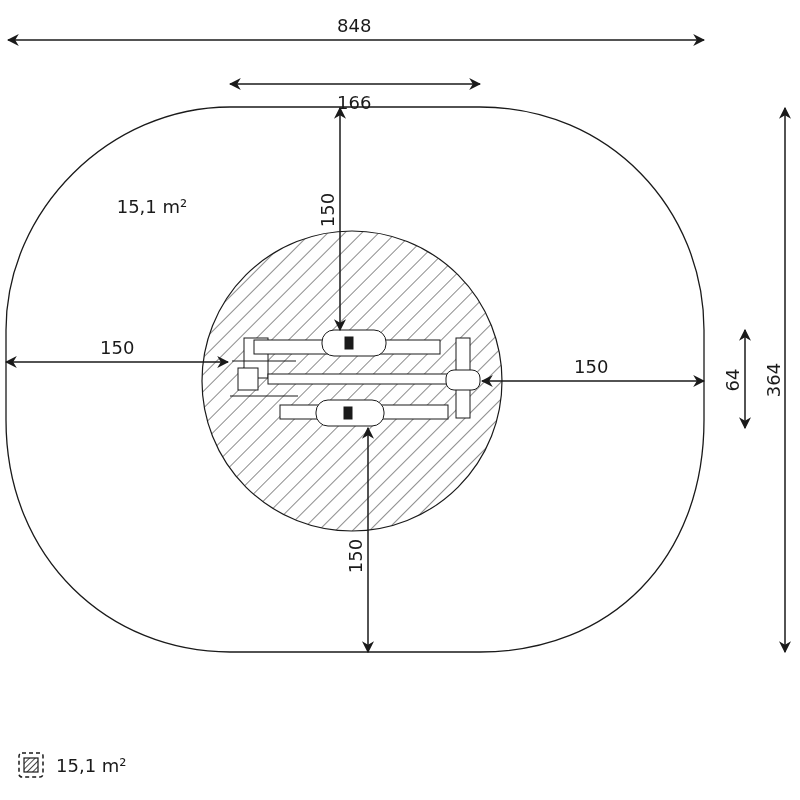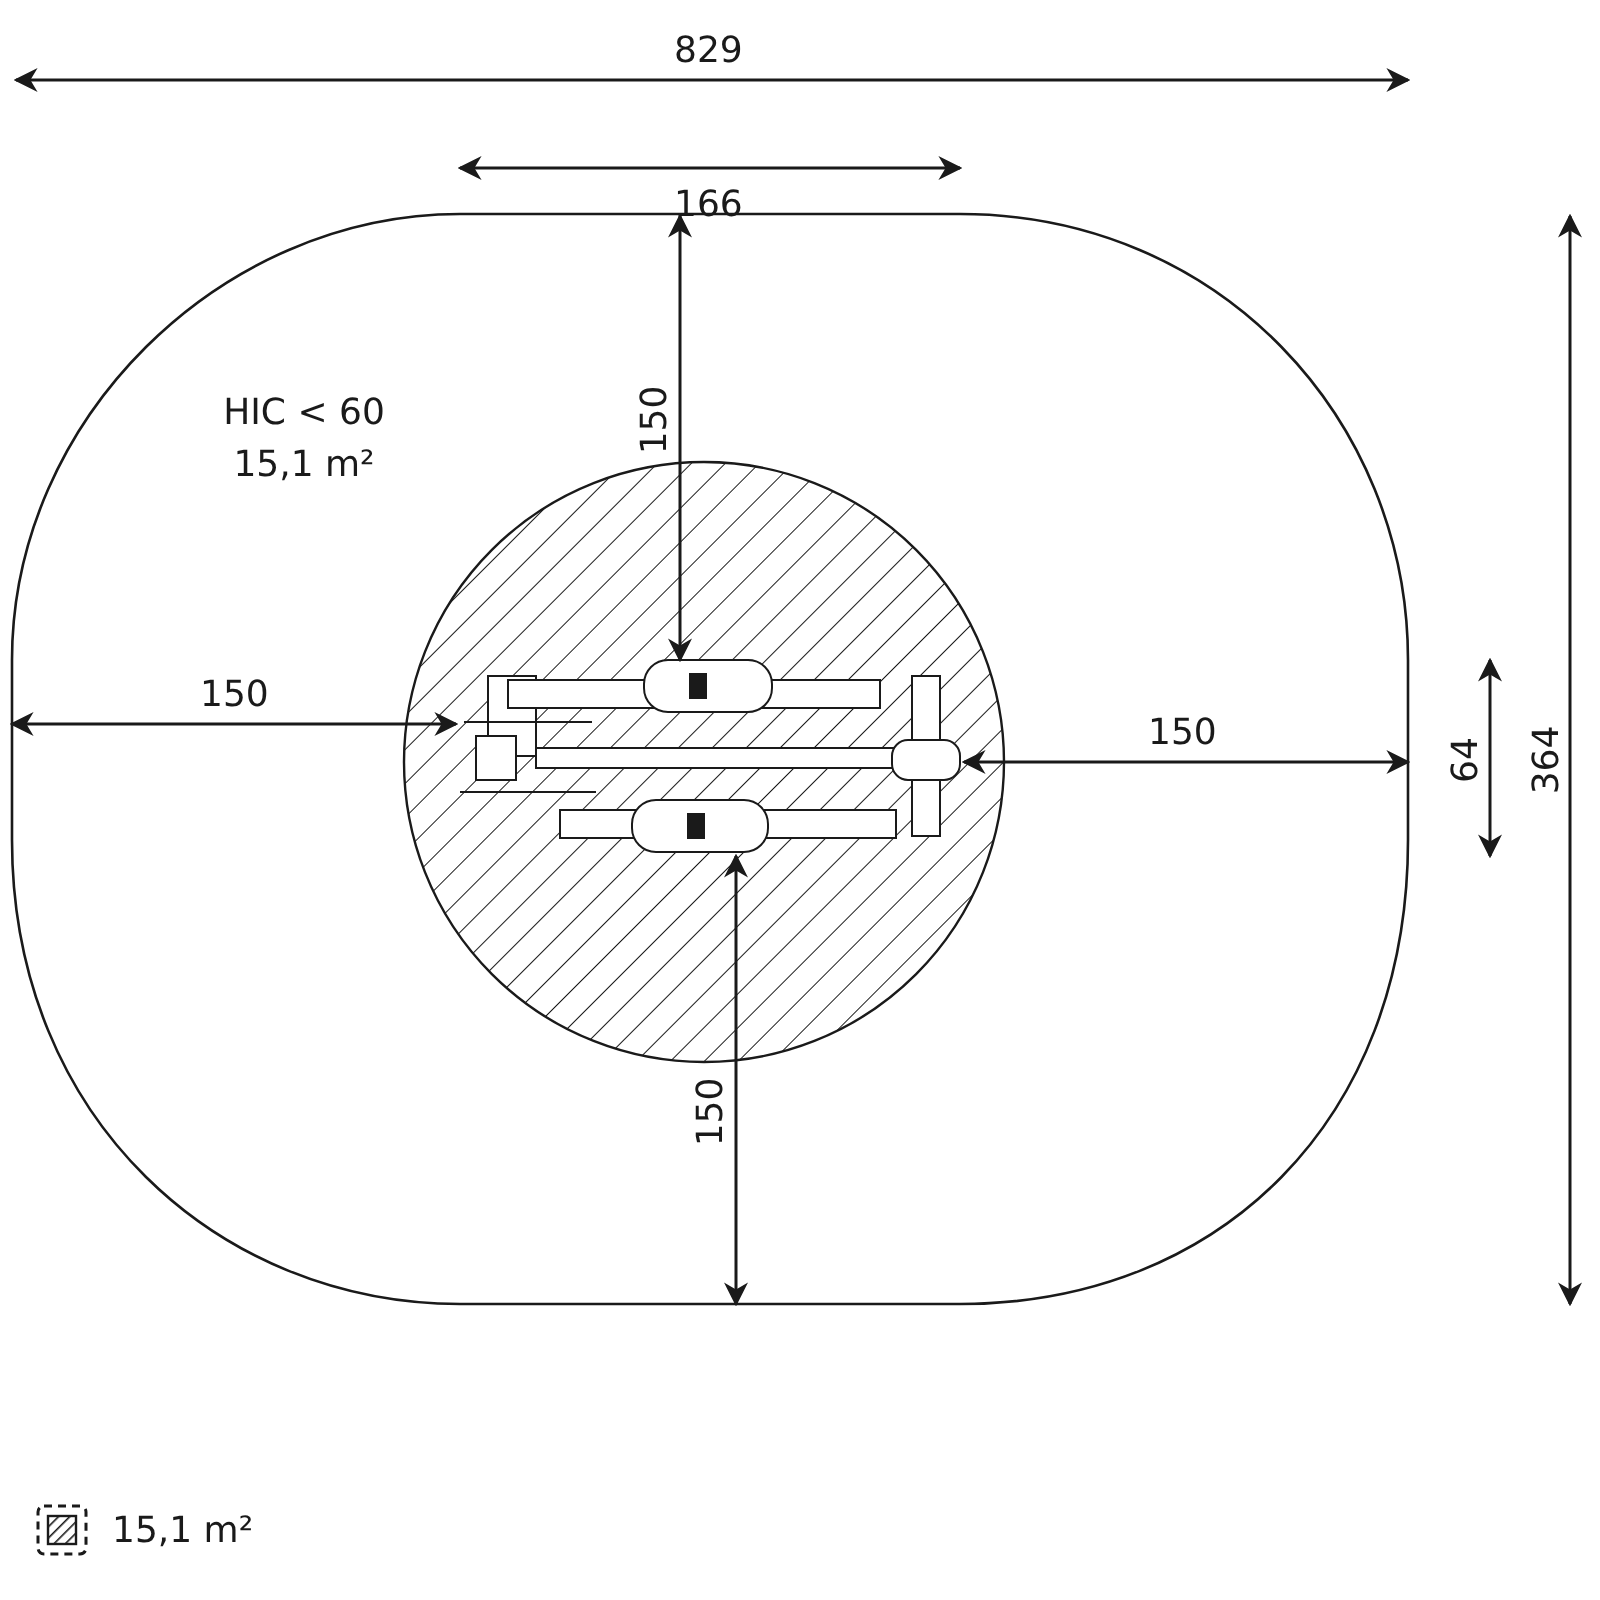--- a/index.html
+++ b/index.html
@@ -46,31 +46,30 @@
   <line x1="8" y1="40" x2="704" y2="40" stroke="#1a1a1a" stroke-width="1.5" marker-start="url(#arr)" marker-end="url(#arr)"></line>
   <line x1="230" y1="84" x2="480" y2="84" stroke="#1a1a1a" stroke-width="1.5" marker-start="url(#arr)" marker-end="url(#arr)"></line>
   <line x1="785" y1="108" x2="785" y2="652" stroke="#1a1a1a" stroke-width="1.5" marker-start="url(#arr)" marker-end="url(#arr)"></line>
   <line x1="745" y1="330" x2="745" y2="428" stroke="#1a1a1a" stroke-width="1.5" marker-start="url(#arr)" marker-end="url(#arr)"></line>
   <line x1="340" y1="108" x2="340" y2="330" stroke="#1a1a1a" stroke-width="1.5" marker-start="url(#arr)" marker-end="url(#arr)"></line>
   <line x1="368" y1="428" x2="368" y2="652" stroke="#1a1a1a" stroke-width="1.5" marker-start="url(#arr)" marker-end="url(#arr)"></line>
   <line x1="6" y1="362" x2="228" y2="362" stroke="#1a1a1a" stroke-width="1.5" marker-start="url(#arr)" marker-end="url(#arr)"></line>
   <line x1="482" y1="381" x2="704" y2="381" stroke="#1a1a1a" stroke-width="1.5" marker-start="url(#arr)" marker-end="url(#arr)"></line>
 </svg>
 
-<div class="lbl" style="left:337px; top:16px;">829</div>
+<div class="lbl" style="left:337px; top:16px;">848</div>
 <div class="lbl" style="left:337px; top:60px;margin-top:33px;">166</div>
 <div class="lbl vert" style="left:757px; top:370px;">364</div>
 <div class="lbl vert" style="left:722px; top:370px;">64</div>
 <div class="lbl vert" style="left:311px; top:200px;">150</div>
 <div class="lbl vert" style="left:339px; top:546px;">150</div>
 <div class="lbl" style="left:100px; top:338px;">150</div>
 <div class="lbl" style="left:574px; top:357px;">150</div>
 
 <div class="hic">
-  <div>HIC &lt; 60</div>
   <div>15,1 m²</div>
 </div>
 
 <div class="legend">
   <svg width="26" height="26" viewBox="0 0 26 26" style="position:static">
     <defs>
       <pattern id="h2" patternUnits="userSpaceOnUse" width="4" height="4" patternTransform="rotate(45)">
         <line x1="0" y1="0" x2="0" y2="4" stroke="#1a1a1a" stroke-width="1.6"></line>
       </pattern>
     </defs>

